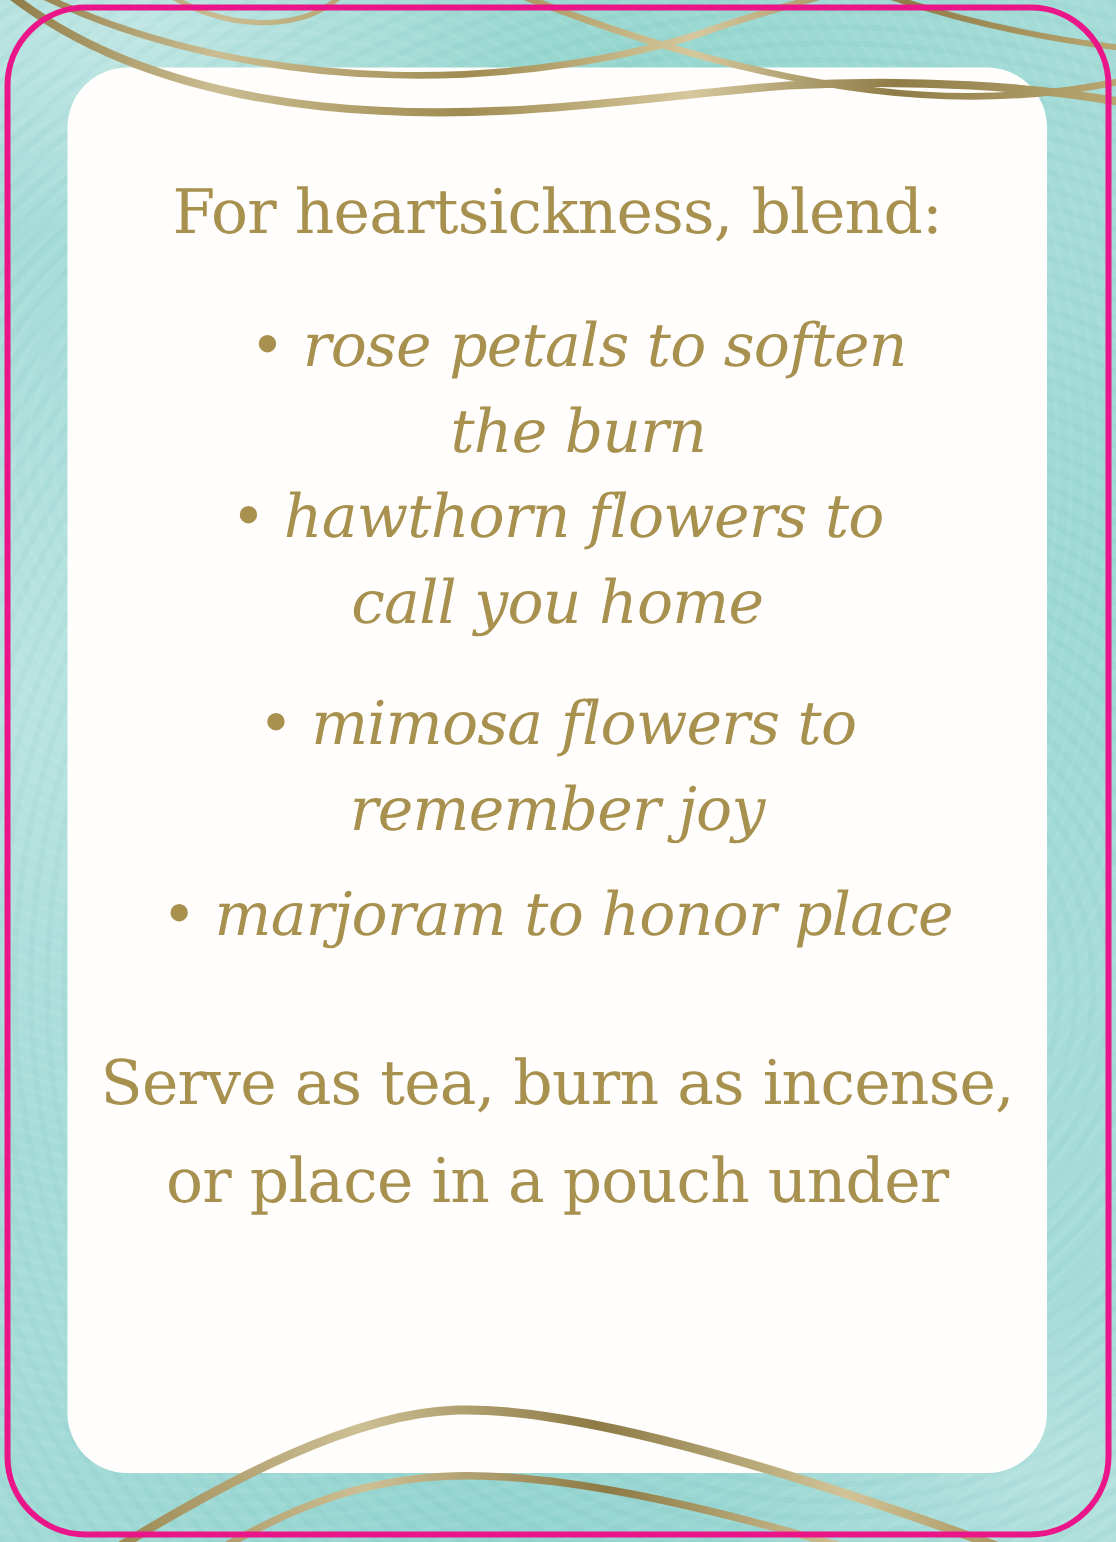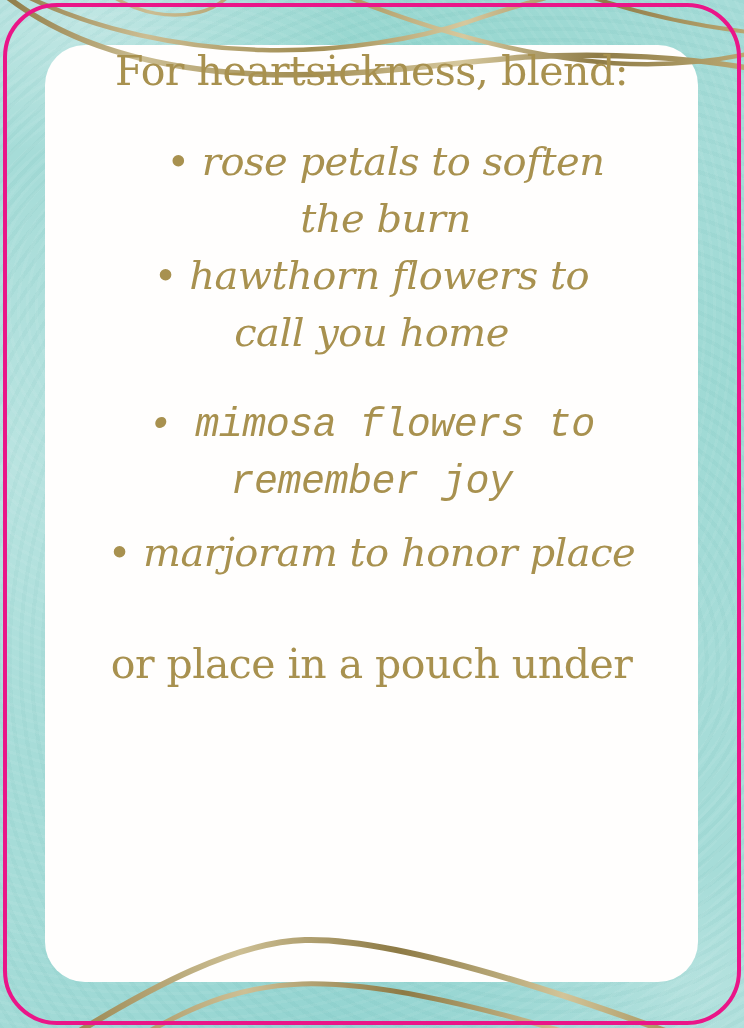--- a/index.html
+++ b/index.html
@@ -33,25 +33,25 @@
   .card{
     position:absolute;left:45px;top:45px;width:653px;height:937px;z-index:1;
     background:#fffefd;border-radius:40px;
   }
   .flourish{position:absolute;left:0;top:0;z-index:2;pointer-events:none;}
   .text-stack{
     position:absolute;left:45px;top:45px;width:653px;height:937px;z-index:3;
     text-align:center;color:#a8914f;
   }
   .line{display:block;white-space:nowrap;}
-  .card-title{font-size:41px;line-height:52px;letter-spacing:-0.5px;}
+  .card-title{font-size:41px;line-height:52px;padding-top:70px;letter-spacing:-0.5px;}
   .ing{font-style:italic;font-size:40px;line-height:57px;letter-spacing:-0.5px;}
   .ing-1{margin-top:36px;padding-left:28px;}
   .ing-2{}
-  .ing-3{margin-top:36px;font-family:Liberation Mono, monospace;}
+  .ing-3{margin-top:24px;}
   .ing-4{margin-top:13px;}
   .instructions{font-size:41px;line-height:65px;margin-top:51px;letter-spacing:-0.5px;}
 </style>
 </head>
 <body>
 
 <div class="poster">
 
   <div class="card"></div>
 
@@ -101,20 +101,21 @@
     <div class="ing ing-3">
       <span class="line">• mimosa flowers to</span>
       <span class="line">remember joy</span>
     </div>
 
     <div class="ing ing-4">
       <span class="line">• marjoram to honor place</span>
     </div>
 
     <div class="instructions">
+      <span class="line">Serve as tea, burn as incense,</span>
       <span class="line">or place in a pouch under</span>
     </div>
 
   </div>
 
   <div class="pink-frame"></div>
 
 </div>
 
 </body></html>

